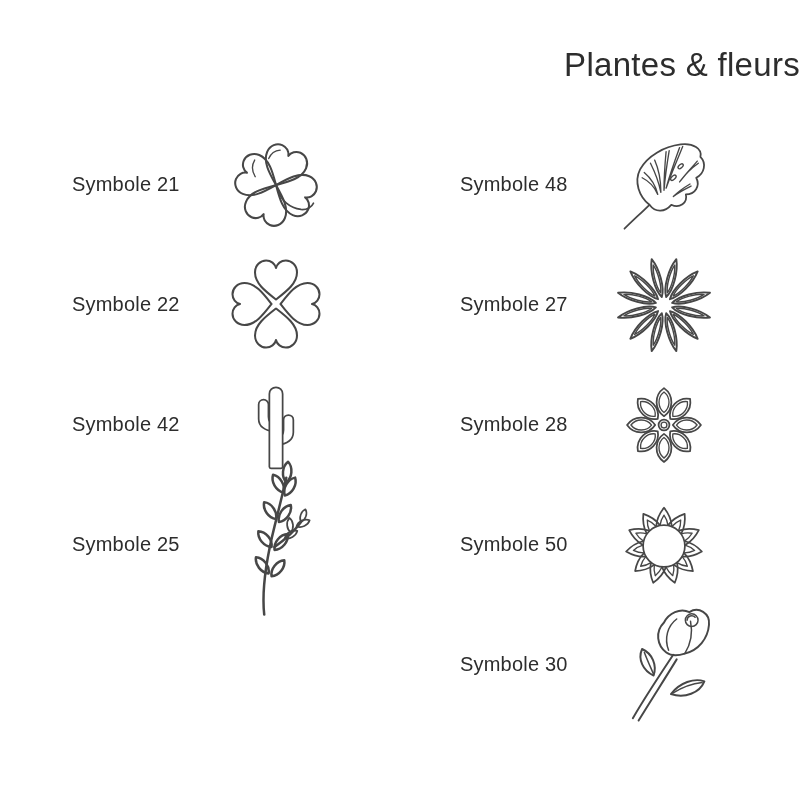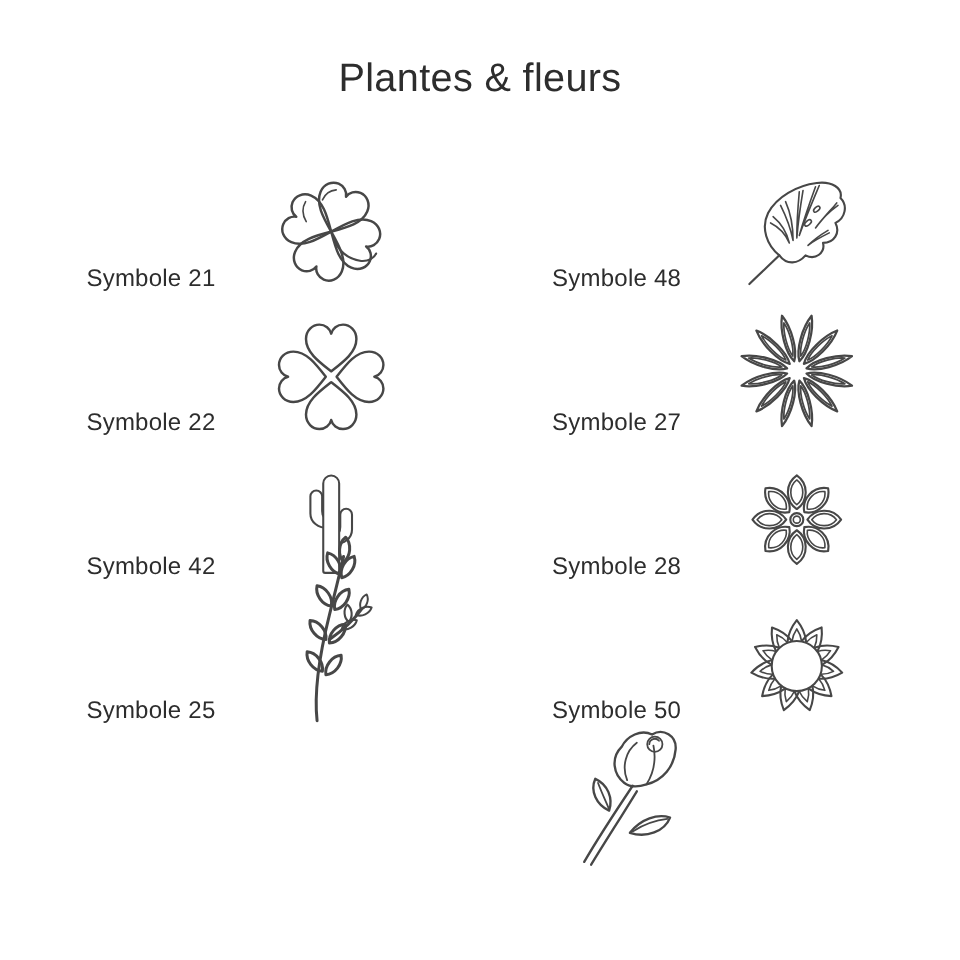--- a/index.html
+++ b/index.html
@@ -1,22 +1,22 @@
 <!DOCTYPE html>
 <html><head>
 <meta charset="utf-8">
 <style>
   * { margin:0; padding:0; box-sizing:border-box; }
   html,body { width:800px; height:800px; background:#ffffff; overflow:hidden; }
   body { font-family:"Liberation Sans","DejaVu Sans",sans-serif; color:#2d2d2d; }
   .page { width:800px; height:800px; }
-  .title { text-align:center; padding-top:46px; font-size:33px; font-weight:400; letter-spacing:.3px; }
+  .title { text-align:right; padding-top:46px; font-size:33px; font-weight:400; letter-spacing:.3px; }
   .grid { display:flex; margin-top:40px; }
   .col { width:400px; display:flex; flex-direction:column; }
-  .row { height:120px; display:flex; align-items:flex-end; }
+  .row { height:120px; display:flex; align-items:center; }
   .col-left  .row { padding-left:72px; }
   .col-right .row { padding-left:60px; }
   .label { width:146px; flex:0 0 146px; font-size:20px; letter-spacing:.2px; }
   .iconbox { width:116px; display:flex; justify-content:center; align-items:center; }
   svg.ic { fill:none; stroke:#474747; stroke-width:1.7; stroke-linecap:round; stroke-linejoin:round; overflow:visible; }
   svg.ic .fillw { fill:#ffffff; }
   svg.ic .thin { stroke-width:1.3; }
 </style>
 </head>
 <body>
@@ -191,20 +191,21 @@
             <use href="#snP" transform="translate(50,52) rotate(196.4)"></use>
             <use href="#snP" transform="translate(50,52) rotate(229.1)"></use>
             <use href="#snP" transform="translate(50,52) rotate(261.8)"></use>
             <use href="#snP" transform="translate(50,52) rotate(294.5)"></use>
             <use href="#snP" transform="translate(50,52) rotate(327.3)"></use>
           </svg>
         </span>
       </div>
 
       <div class="row">
+        <span class="label">Symbole 30</span>
         <span class="iconbox">
           <svg class="ic" width="116" height="120" viewBox="0 0 100 104">
             <path d="M23,99 C34,80 46,62 58,44"></path>
             <path d="M28,101 C39,83 50,66 61,48"></path>
             <path d="M41,62 C32,58 27,48 31,39 C40,43 44,53 41,62 Z"></path>
             <path class="thin" d="M33,42 C36,50 39,56 41,61"></path>
             <path d="M56,78 C64,68 76,64 85,67 C81,77 68,82 56,78 Z"></path>
             <path class="thin" d="M58,77 C66,72 74,69 83,68"></path>
             <path d="M52,42 C44,36 42,24 50,16 C54,8 64,3 72,7 C80,2 90,8 89,18 C88,30 80,40 68,43 C62,45 56,45 52,42 Z"></path>
             <path class="thin" d="M54,40 C50,30 53,19 61,13"></path>

